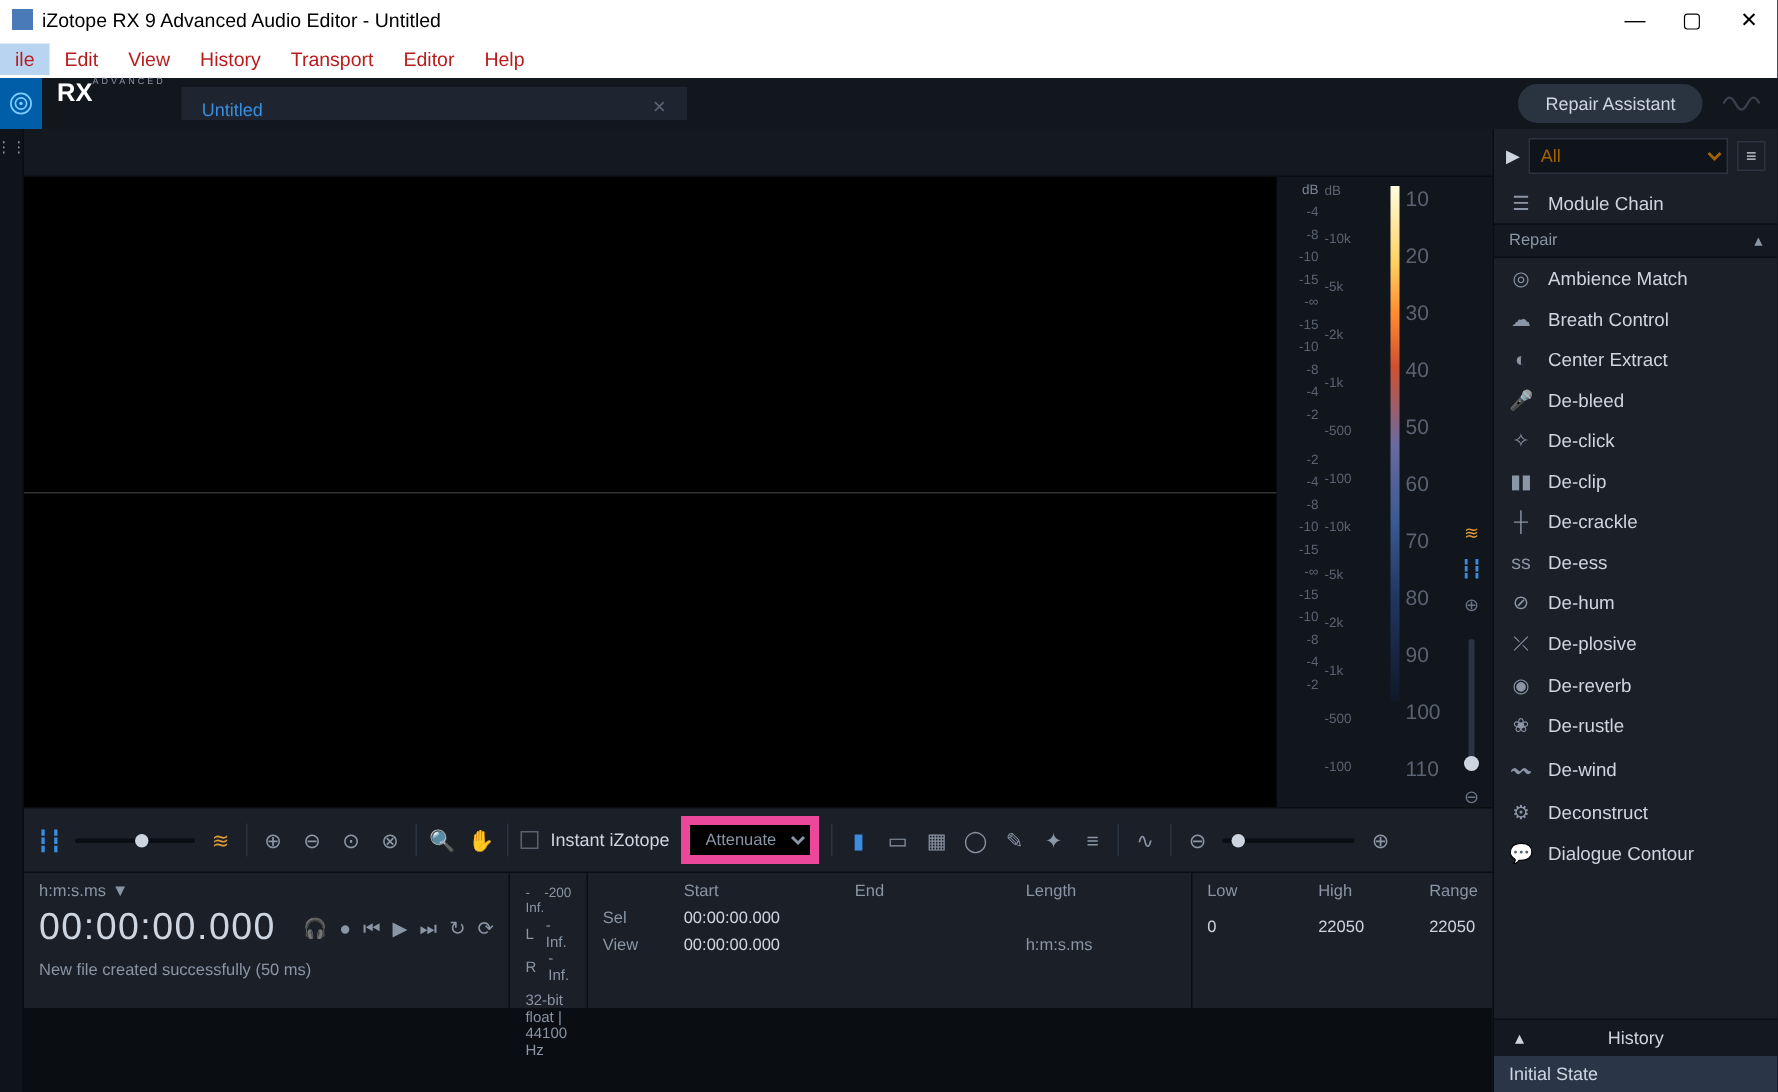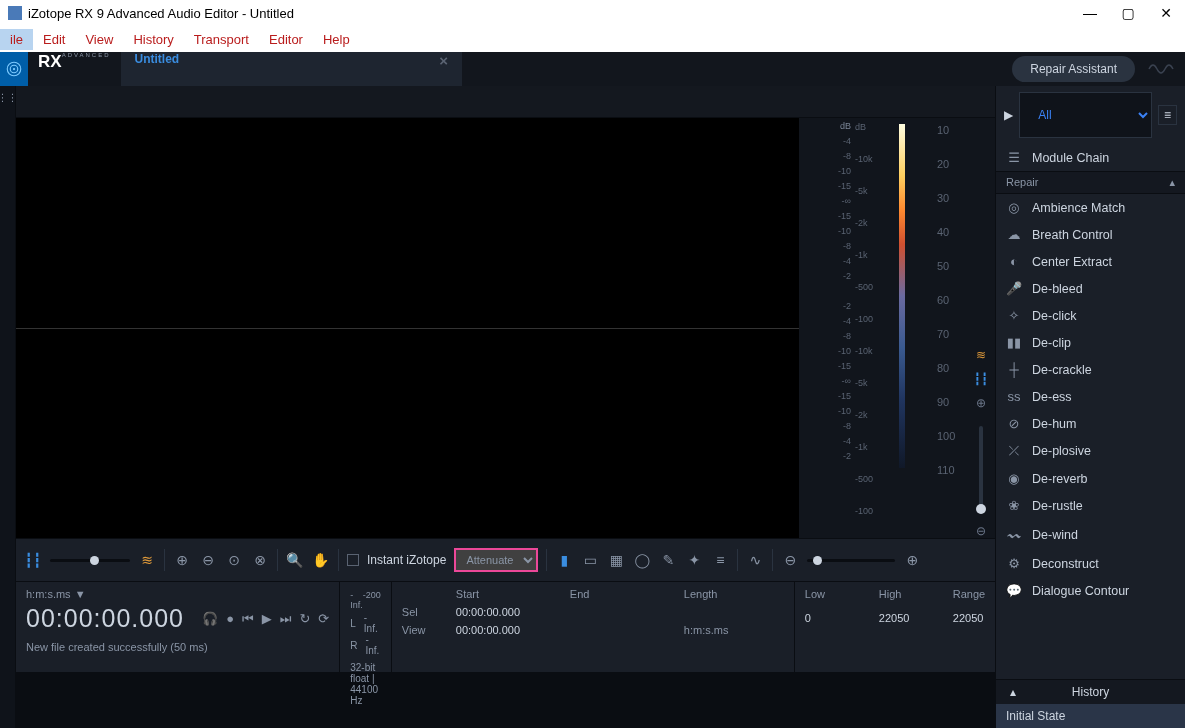--- a/index.html
+++ b/index.html
@@ -12,59 +12,59 @@
 .menubar { background:#fff; height:26px; display:flex; align-items:center; color:#b91c1c; font-size:13px; }
 .menubar .mi { padding:3px 10px; cursor:pointer; }
 .menubar .mi.active { background:#b8d4f0; }
 .tabbar { background:#12161d; height:34px; display:flex; align-items:center; }
 .logo { display:flex; align-items:center; height:34px; }
 .logo .swirl { width:28px; height:34px; background:#005ea8; display:flex; align-items:center; justify-content:center; }
 .logo .swirl svg { width:18px; height:18px; }
 .logo .rx { background:#12161d; color:#fff; padding:0 10px; height:34px; display:flex; flex-direction:row; justify-content:center; }
 .logo .rx .big { font-size:17px; font-weight:700; }
 .logo .rx .small { font-size:6px; letter-spacing:2px; color:#8a95a6; }
-.tab { display:flex; align-items:flex-start; height:34px; padding:0 14px; color:#3a8de0; background:#1e2530; position:relative;font-weight:bold; }
+.tab { display:flex; align-items:flex-end; height:22px; padding:0 14px; color:#3a8de0; background:#1e2530; position:relative; }
 .tab .close { margin-left:260px; color:#5a6372; cursor:pointer; font-size:15px; }
 .repairbtn { margin-left:auto; margin-right:12px; background:#2a3340; color:#cdd5e0; padding:6px 18px; border-radius:15px; font-size:12px; cursor:pointer; }
 .wavesm { margin-right:10px; color:#3a4250; }
 .wavesm svg { width:28px; height:20px; }
 .bodyrow { display:flex; height:calc(728px - 26px - 26px - 34px); }
 .leftedge { width:16px; background:#0f131a; border-right:1px solid #0a0d12; display:flex; flex-direction:column; align-items:center; padding-top:6px; gap:6px; }
 .leftedge div { color:#8a95a6; font-size:10px; transform:rotate(0); }
 .mainarea { flex:1; display:flex; flex-direction:column; background:#0a0d12; min-width:0; }
 .timeline { height:32px; background:#14181f; border-bottom:1px solid #0a0d12; }
 .waveform { display:flex; height:420px; }
 .wave-canvas { flex:1; background:#000; position:relative; }
 .wave-canvas .midline { position:absolute; top:50%; left:0; right:0; height:1px; background:#333; }
-.scales { display:flex; background:#11151c;padding-left:24px; }
+.scales { display:flex; background:#11151c; }
 .scale-col { width:30px; padding:4px 2px; font-size:9px; color:#5a6372; text-align:right; position:relative; }
 .scale-col div { line-height:1; margin-bottom:6px; }
 .scale-col .lbl { color:#7a8596; }
 .scale-freq { width:44px; padding:4px 2px; font-size:9px; color:#5a6372; }
 .scale-freq div { margin-bottom:22px; }
 .colorbar { width:6px; background:linear-gradient(to bottom,#fffde0 0%,#ffd060 15%,#ff8a30 25%,#d05030 35%,#6a6aa0 50%,#3a5a90 65%,#203560 80%,#101828 100%); margin:6px 2px 70px 2px; }
-.scale-db { width:32px; padding:6px 2px; font-size:11px; color:#5a6372;margin-left:28px; }
+.scale-db { width:32px; padding:6px 2px; font-size:14px; color:#5a6372; }
 .scale-db div { margin-bottom:22px; }
 .sidetools { width:28px; display:flex; flex-direction:column; align-items:center; padding-top:230px; gap:10px; }
 .sidetools span { color:#6a7588; cursor:pointer; }
 .sidetools .sel { color:#e09a3a; }
 .sidetools .sel2 { color:#3a8de0; }
 .vslider { width:4px; height:110px; background:#2a3340; position:relative; border-radius:2px; margin-top:6px; }
 .vslider::after { content:''; position:absolute; bottom:0; left:-3px; width:10px; height:10px; background:#cdd5e0; border-radius:50%; }
 .toolbar { height:44px; background:#1a1f28; display:flex; align-items:center; padding:0 8px; gap:8px; border-top:1px solid #0a0d12; border-bottom:1px solid #0a0d12; flex-shrink:0; }
 .toolbar .ico { color:#8a95a6; cursor:pointer; width:18px; text-align:center; font-size:14px; }
 .toolbar .ico.active { color:#3a8de0; }
 .toolbar .sld { width:80px; height:3px; background:#0a0d12; position:relative; border-radius:2px; }
 .toolbar .sld::after { content:''; position:absolute; left:40px; top:-3px; width:9px; height:9px; background:#cdd5e0; border-radius:50%; }
 .toolbar .sld.long { width:88px; }
 .toolbar .sld.long::after { left:6px; }
 .toolbar .wavico { color:#e09a3a; }
 .toolbar .chk { width:12px; height:12px; border:1px solid #5a6372; display:inline-block; }
 .toolbar .txt { font-size:12px; color:#cdd5e0; }
-.toolbar select { background:#404040; color:#8a95a6; border:2px solid #ec4899; padding:3px 6px; font-size:11px; }
+.toolbar select { background:#000000; color:#8a95a6; border:6px solid #ec4899; padding:3px 6px; font-size:11px; }
 .toolbar .pipe { width:1px; height:22px; background:#2a3340; }
 .transport { height:90px; background:#1a1f28; display:flex; flex-shrink:0; }
 .tblock { padding:6px 10px; border-right:1px solid #0a0d12; display:flex; flex-direction:column; }
 .tblock.pos { width:330px; }
 .tblock .hdr { color:#8a95a6; font-size:11px; margin-bottom:4px; display:flex; align-items:center; gap:4px; }
 .bigtime { color:#cdd5e0; font-size:25px; font-weight:400; letter-spacing:1px; }
 .tctrl { display:flex; align-items:center; gap:8px; margin-left:6px; }
 .tctrl span { color:#8a95a6; cursor:pointer; font-size:13px; }
 .posrow { display:flex; align-items:center; gap:12px; }
 .tstatus { color:#8a95a6; font-size:11px; margin-top:8px; }
@@ -73,21 +73,21 @@
 .ruler .row { display:flex; align-items:center; gap:4px; font-size:10px; }
 .ruler .bar { flex:1; height:6px; background:#0f131a; }
 .ruler .fmt { font-size:10px; margin-top:6px; }
 .tblock.sel { flex:1; }
 .selgrid { display:grid; grid-template-columns:40px 100px 100px 100px; gap:6px 14px; font-size:11px; }
 .selgrid .h { color:#8a95a6; }
 .selgrid .v { color:#cdd5e0; }
 .selgrid .r { }
 .rightpanel { width:190px; background:#1a1f28; display:flex; flex-direction:column; border-left:1px solid #0a0d12; }
 .rp-top { display:flex; align-items:center; padding:6px 8px; gap:6px; }
-.rp-top select { flex:1; background:#0f131a; color:#3b82f6; border:1px solid #2a3340; padding:14px; font-size:12px; }
+.rp-top select { flex:1; background:#0f131a; color:#a16207; border:1px solid #2a3340; padding:3px; font-size:12px; }
 .rp-top .play { color:#cdd5e0; cursor:pointer; }
 .rp-top .menu { color:#cdd5e0; cursor:pointer; border:1px solid #2a3340; padding:2px 5px; }
 .rp-item { display:flex; align-items:center; padding:6px 10px; gap:10px; cursor:pointer; font-size:12.5px; color:#cdd5e0; }
 .rp-item .ic { width:16px; color:#8a95a6; font-size:13px; text-align:center; }
 .rp-cat { display:flex; justify-content:space-between; padding:4px 10px; color:#8a95a6; font-size:11px; background:#141820; border-top:1px solid #0a0d12; border-bottom:1px solid #0a0d12; }
 .rp-scroll { flex:1; overflow-y:auto; position:relative; }
 .rp-scroll::-webkit-scrollbar { width:8px; }
 .rp-scroll::-webkit-scrollbar-track { background:#1a1f28; }
 .rp-scroll::-webkit-scrollbar-thumb { background:#3a4250; border-radius:4px; }
 .history { border-top:1px solid #0a0d12; }

